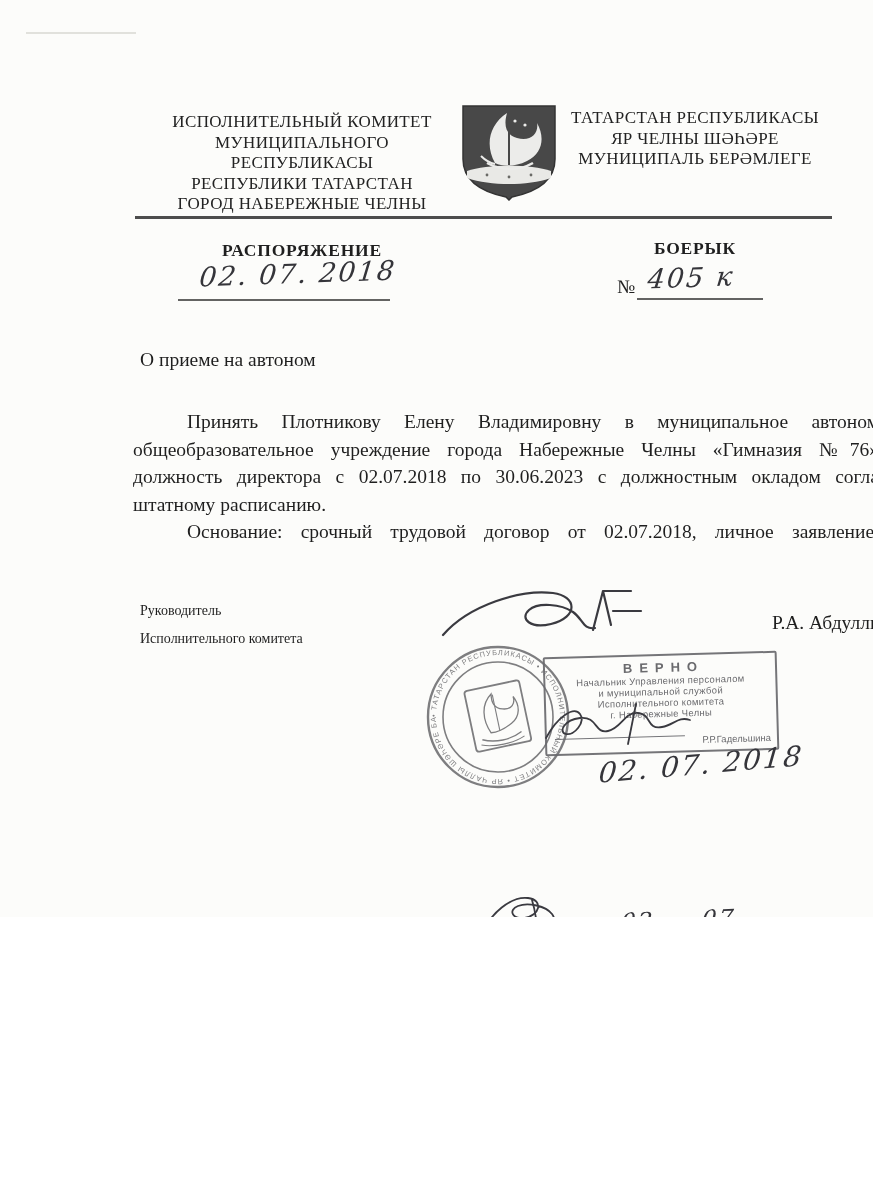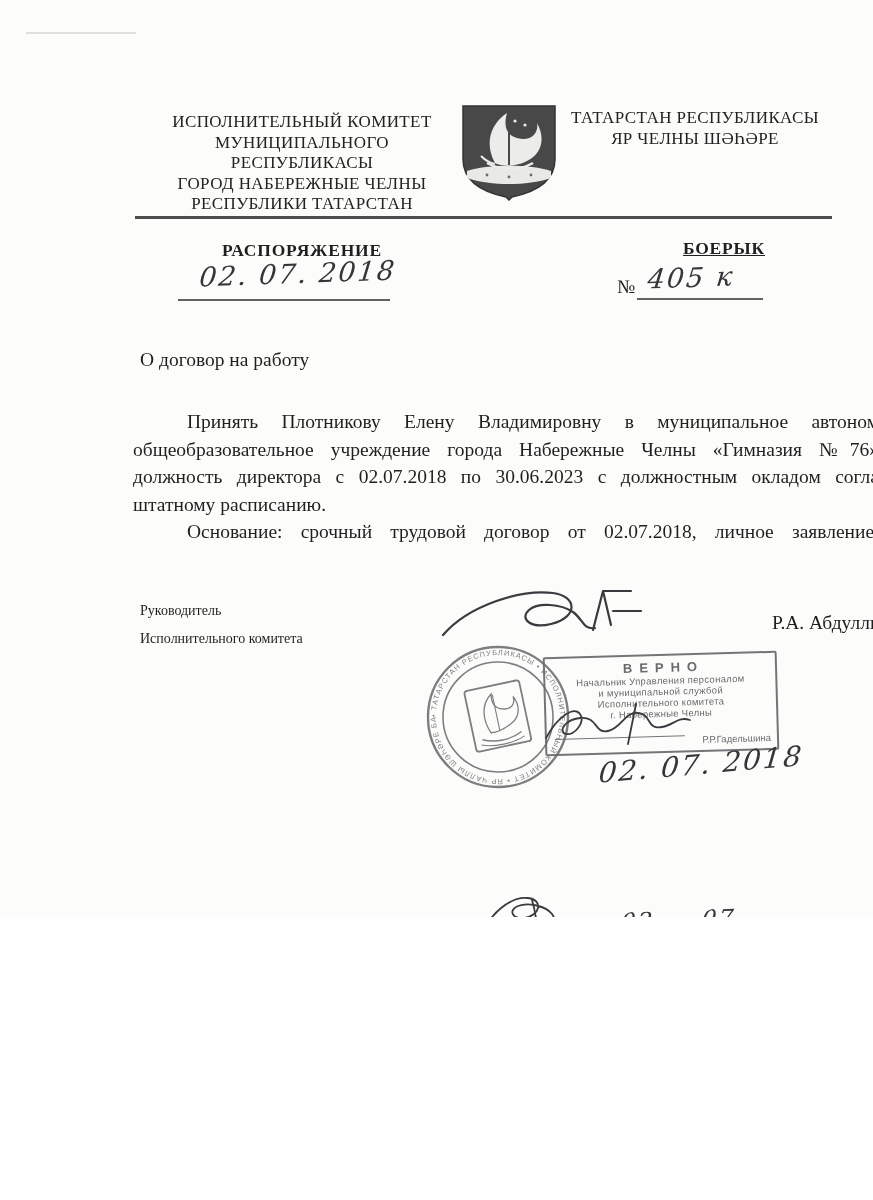--- a/index.html
+++ b/index.html
@@ -42,22 +42,22 @@
 </head>
 <body>
 
 <div id="page">
 
   <div class="abs speck" style="left:26px; top:32px; width:110px; height:2px;"></div>
 
   <div class="abs hdr" style="left:142px; top:112px; width:320px;">
     <div>ИСПОЛНИТЕЛЬНЫЙ КОМИТЕТ</div>
     <div>МУНИЦИПАЛЬНОГО РЕСПУБЛИКАСЫ</div>
+    <div>РЕСПУБЛИКИ ТАТАРСТАН</div>
     <div>ГОРОД НАБЕРЕЖНЫЕ ЧЕЛНЫ</div>
-    <div>РЕСПУБЛИКИ ТАТАРСТАН</div>
   </div>
 
   <div class="abs" style="left:457px; top:101px;">
     <svg width="104" height="100" viewBox="0 0 104 100">
       <path d="M6,5 H98 V58 C98,80 79,91 55,96 L52,99 L49,96 C25,91 6,80 6,58 Z" fill="#484848" stroke="#333" stroke-width="1.5"></path>
       <path d="M10,70 C30,63 74,63 94,70 L94,77 C70,85 34,85 10,77 Z" fill="#e9e9e6"></path>
       <path d="M38,62 C28,44 32,24 50,12 C46,26 50,34 60,37 C74,41 82,32 80,22 C88,36 86,52 70,60 C58,66 46,66 38,62 Z" fill="#ececea"></path>
       <path d="M52,14 L52,64" stroke="#484848" stroke-width="2"></path>
       <path d="M30,62 C45,70 62,70 76,62" stroke="#ececea" stroke-width="2.5" fill="none"></path>
       <path d="M24,55 C28,59 33,62 38,63" stroke="#ececea" stroke-width="2" fill="none"></path>
@@ -66,35 +66,36 @@
       <circle cx="74" cy="74" r="1.4" fill="#6a6a66"></circle>
       <circle cx="44" cy="22" r="1.6" fill="#ececea"></circle>
       <circle cx="58" cy="20" r="1.6" fill="#ececea"></circle>
       <circle cx="68" cy="24" r="1.6" fill="#ececea"></circle>
     </svg>
   </div>
 
   <div class="abs hdr" style="left:560px; top:108px; width:270px; font-size:17px;">
     <div>ТАТАРСТАН РЕСПУБЛИКАСЫ</div>
     <div>ЯР ЧЕЛНЫ ШӘҺӘРЕ</div>
+    <div>МУНИЦИПАЛЬ БЕРӘМЛЕГЕ</div>
   </div>
 
   <div class="abs divider" style="left:135px; top:216px; width:697px;"></div>
 
   <div class="abs doc-title" style="left:142px; top:240px; width:320px;font-family:Liberation Serif, serif;">РАСПОРЯЖЕНИЕ</div>
-  <div class="abs doc-title" style="left:589px; top:238px; width:270px;text-decoration:underline;">БОЕРЫК</div>
+  <div class="abs doc-title" style="left:560px; top:238px; width:270px;">БОЕРЫК</div>
 
   <div class="abs hw" style="left:200px; top:258px; font-size:27px;">02. 07. 2018</div>
   <div class="abs uline" style="left:178px; top:299px; width:212px;"></div>
 
   <div class="abs printed" style="left:617px; top:276px;">№</div>
   <div class="abs hw" style="left:648px; top:262px; font-size:27px;">405 к</div>
   <div class="abs uline" style="left:637px; top:298px; width:126px;"></div>
 
-  <div class="abs" style="left:140px; top:349px; font-size:19.5px;">О договор на работу</div>
+  <div class="abs" style="left:140px; top:349px; font-size:19.5px;">О приеме на автоном</div>
 
   <div class="abs body-block" style="left:133px; top:408px;">
     <div class="bline indent">Принять Плотникову Елену Владимировну в муниципальное автоном</div>
     <div class="bline">общеобразовательное учреждение города Набережные Челны «Гимназия №76»</div>
     <div class="bline">должность директора с 02.07.2018 по 30.06.2023 с должностным окладом согла</div>
     <div class="bline noj">штатному расписанию.</div>
     <div class="bline indent">Основание: срочный трудовой договор от 02.07.2018, личное заявление.</div>
   </div>
 
   <div class="abs label" style="left:140px; top:597px;">

